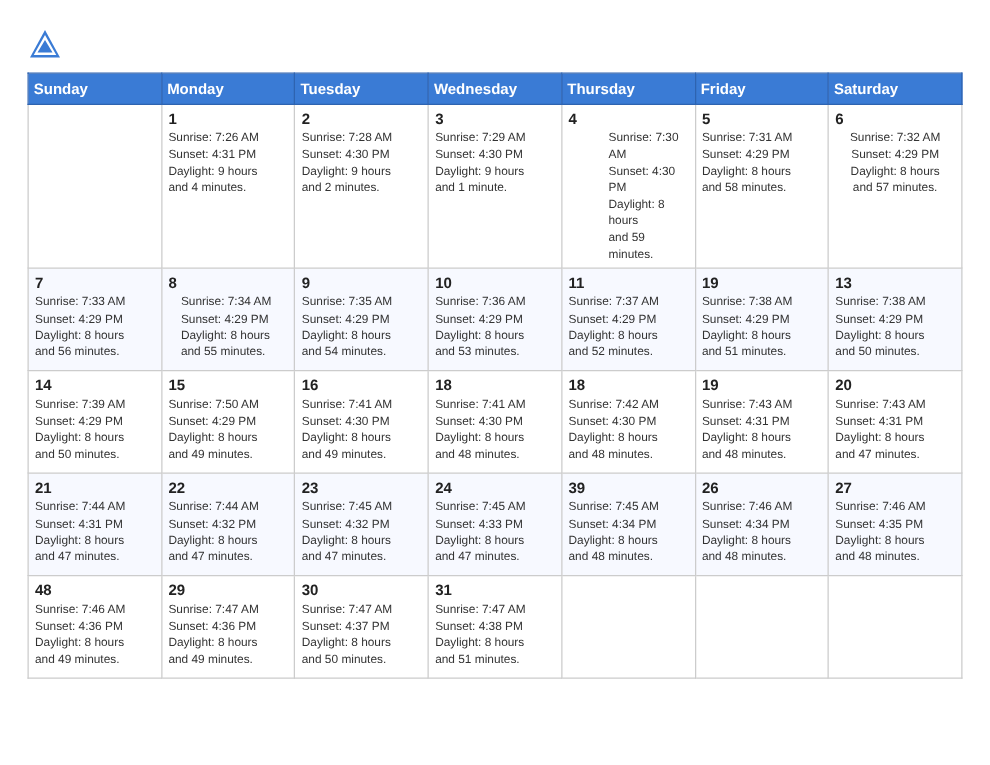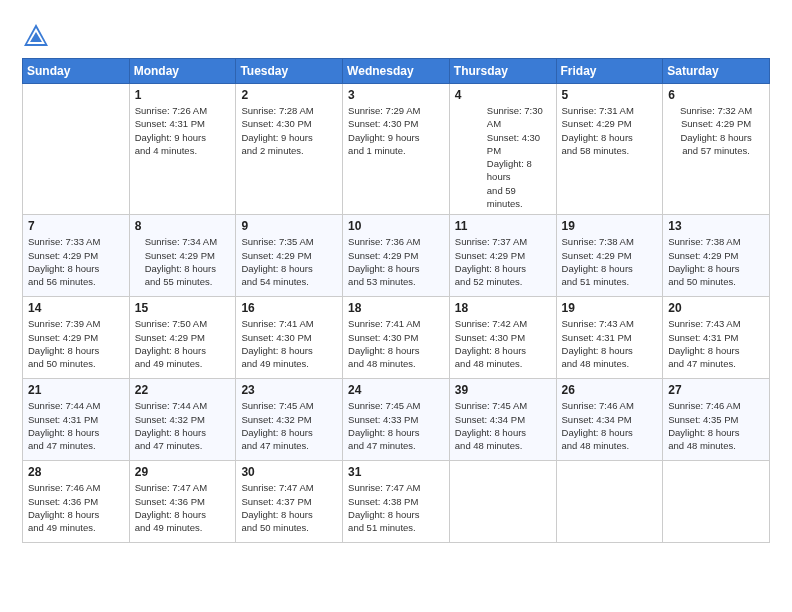--- a/index.html
+++ b/index.html
@@ -332,21 +332,21 @@
           <td>
             <div class="day-num">27</div>
             <div class="day-info" style="white-space: pre-line;">Sunrise: 7:46 AM
 Sunset: 4:35 PM
 Daylight: 8 hours
 and 48 minutes.</div>
           </td>
         </tr>
         <tr>
           <td>
-            <div class="day-num">28</div>
+            <div class="day-num">48</div>
             <div class="day-info" style="white-space: pre-line;">Sunrise: 7:46 AM
 Sunset: 4:36 PM
 Daylight: 8 hours
 and 49 minutes.</div>
           </td>
           <td>
             <div class="day-num">29</div>
             <div class="day-info" style="white-space: pre-line;">Sunrise: 7:47 AM
 Sunset: 4:36 PM
 Daylight: 8 hours

